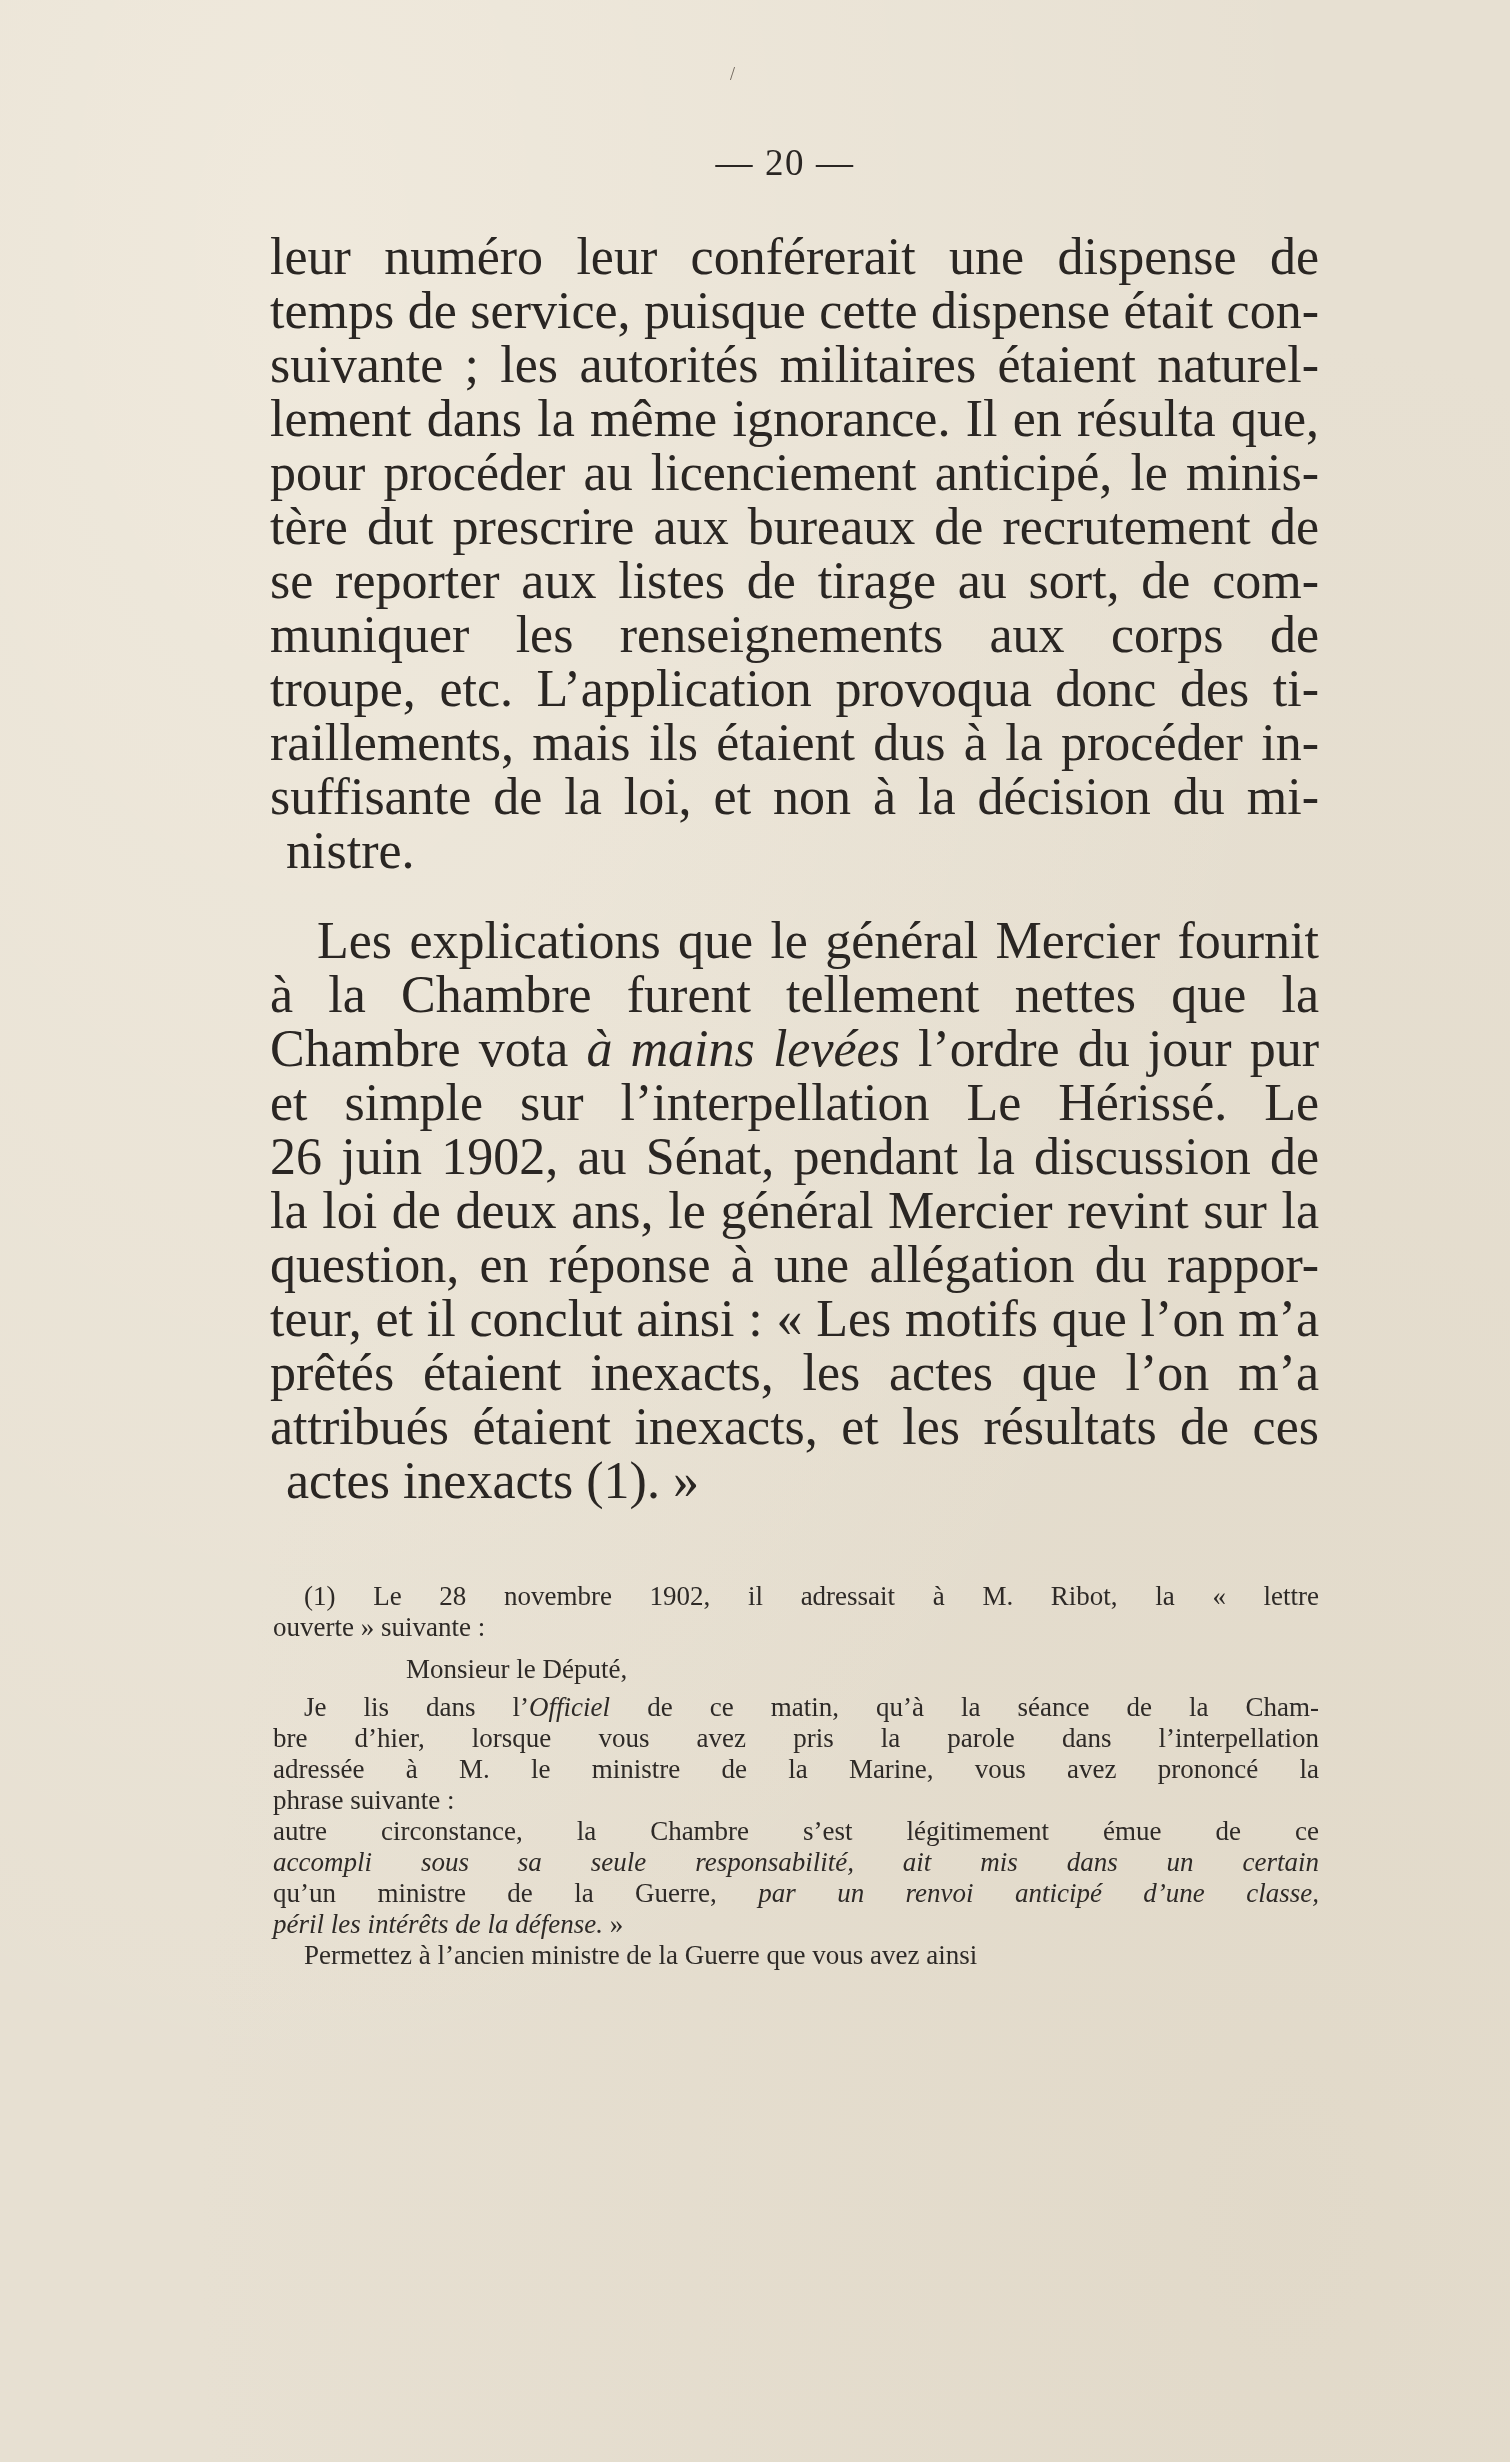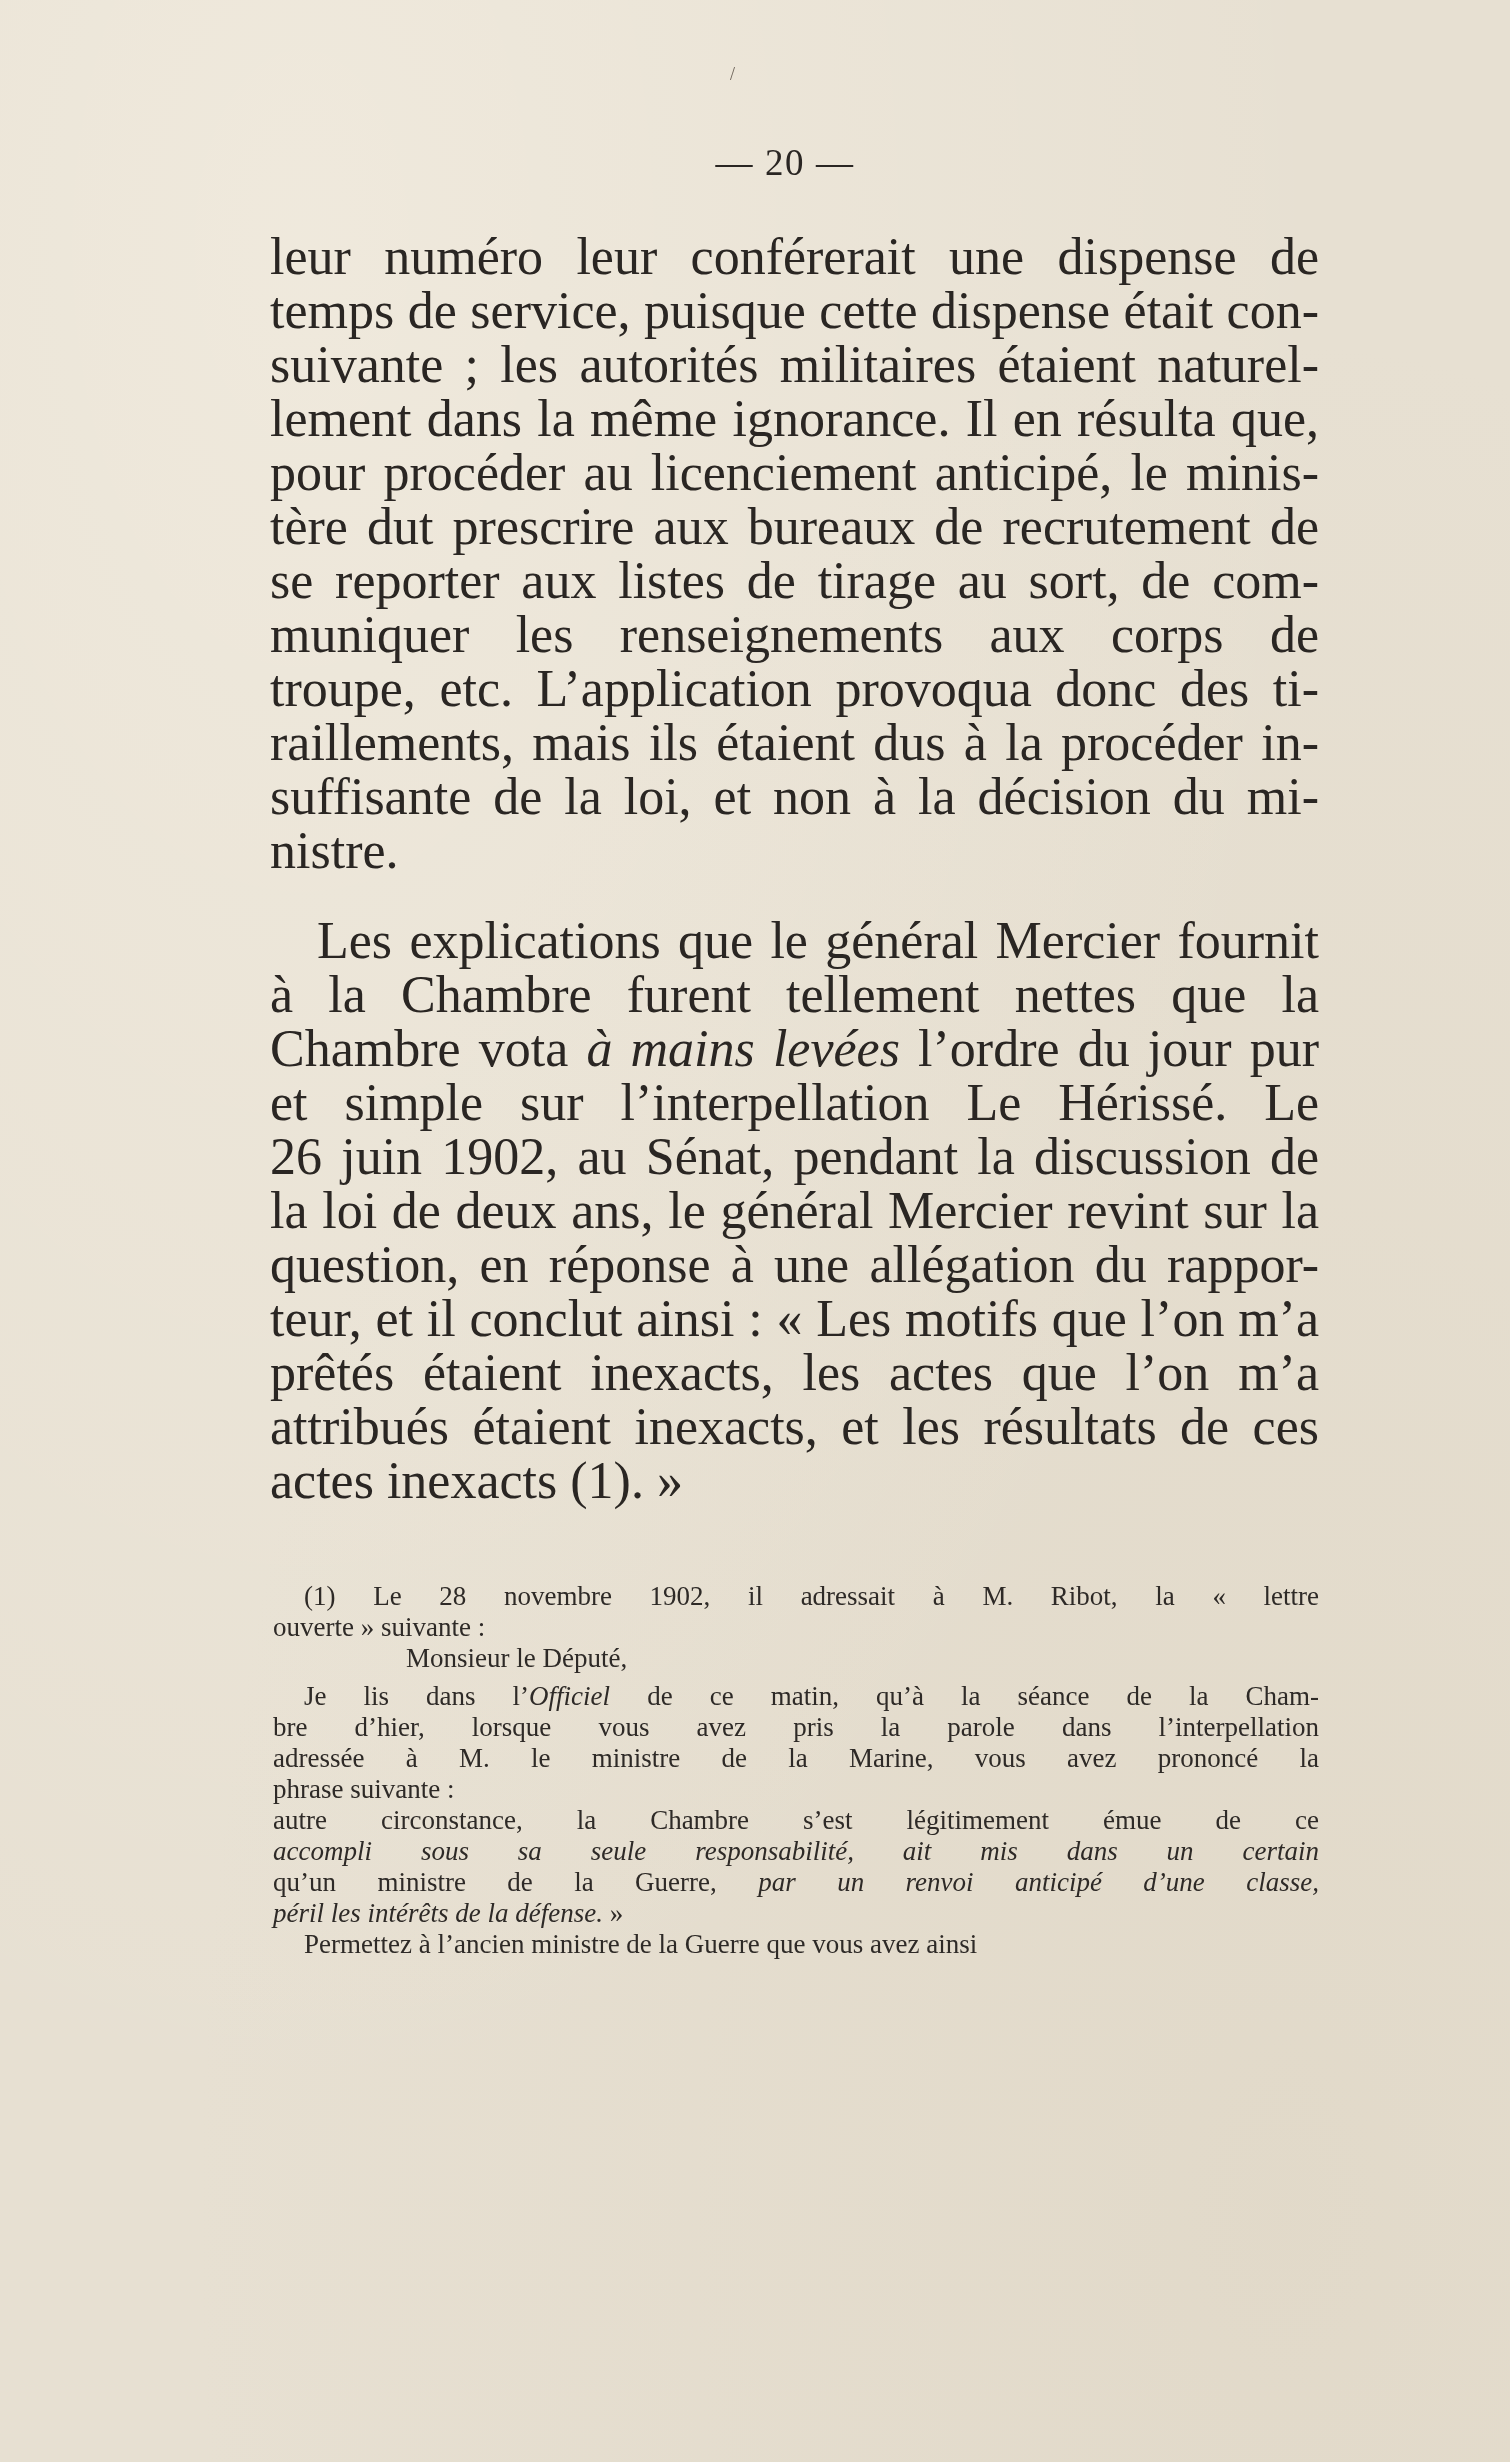--- a/index.html
+++ b/index.html
@@ -50,42 +50,42 @@
   .line {
     display: block;
     height: 54px;
     line-height: 54px;
     font-size: 52px;
     white-space: nowrap;
     text-align: justify;
     text-align-last: justify;
     color: #2a2623;
   }
-  .line.last { text-align-last: left; }
+  .line.last { text-align-last: left; margin-left: 16px; }
   .line.indent { padding-left: 47px; }
   .para-gap { height: 36px; }
   .footnotes {
     position: absolute;
     left: 273px;
     top: 1581px;
     width: 1046px;
   }
   .fline {
     display: block;
     height: 31px;
     line-height: 31px;
     font-size: 27px;
     white-space: nowrap;
     text-align: justify;
     text-align-last: justify;
     color: #2e2a27;
   }
   .fline.last { text-align-last: left; }
   .fline.indent { padding-left: 31px; }
-  .fline.salutation { padding-left: 133px; text-align-last: left; margin-top: 0; margin-bottom: 6.5px; }
+  .fline.salutation { padding-left: 133px; text-align-last: left; margin-top: 11px; margin-bottom: 6.5px; }
   i, .it { font-style: italic; }
 </style>
 </head>
 <body>
 
 <div class="page">
 
   <span class="speck" style="left:730px;top:65px;font-size:18px;">/</span>
 
   <div class="page-number">— 20 —</div>

